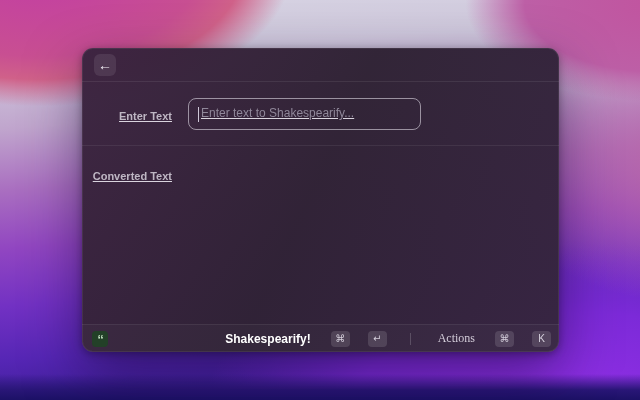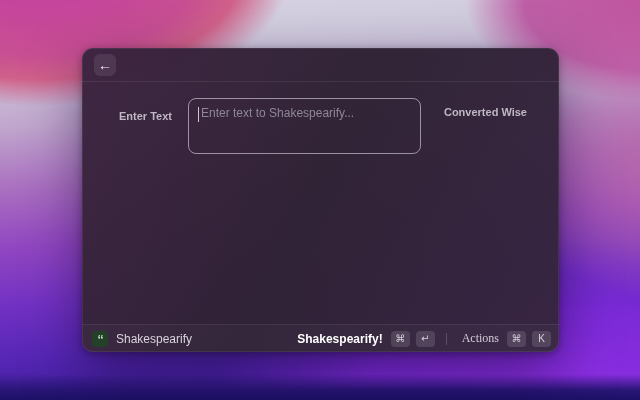--- a/index.html
+++ b/index.html
@@ -34,30 +34,30 @@
     height:34px; flex:0 0 34px; display:flex; align-items:center; padding:0 12px;
     border-bottom:1px solid rgba(255,255,255,0.08);
   }
   .back-btn {
     width:22px; height:22px; border-radius:6px;
     background:rgba(255,255,255,0.09);
     display:flex; align-items:center; justify-content:center;
     color:#f2eef5; font-size:14px; line-height:1; cursor:pointer;
   }
 
-  .win-body { flex:1 1 auto; display:flex; flex-direction:row; }
+  .win-body { flex:1 1 auto; display:flex; flex-direction:column;text-decoration:underline; }
 
   .form-row { display:flex; align-items:flex-start; padding:16px 16px 0 0; }
   .form-label {
     flex:0 0 106px; text-align:right; padding-right:16px;
     font-size:11px; font-weight:bold; color:#bfb7c4; line-height:14px; margin-top:11px;
   }
   .text-input-wrap { position:relative; }
   .text-input {
-    width:233px; height:56px; resize:none; display:block;
+    width:233px; height:32px; resize:none; display:block;
     background:transparent; border:1px solid rgba(240,237,245,0.55); border-radius:8px;
     padding:7px 10px 7px 12px; font-family:inherit;
     font-size:12px; color:#e8e4ec; outline:none;
   }
   .text-input::placeholder { color:#8f8799; opacity:1; }
   .caret {
     position:absolute; left:10px; top:9px; width:1px; height:15px;
     background:#cfc8d8; pointer-events:none;
   }
 
@@ -75,21 +75,21 @@
     display:flex; align-items:center; padding:0 8px 0 10px;
   }
   .footer-left { display:flex; align-items:center; gap:8px; }
   .app-icon {
     width:16px; height:16px; border-radius:4px; background:#234028;
     display:flex; align-items:flex-end; justify-content:center; overflow:hidden;
   }
   .app-icon span { color:#cdeacc; font-size:17px; line-height:10px; letter-spacing:-1px; }
   .app-title { font-size:12px; color:#d9d4de; }
 
-  .footer-right { margin-left:auto; display:flex; align-items:center; gap:6px; }
+  .footer-right { margin-left:auto; display:flex; align-items:center; gap:18px; }
   .action-label { font-size:12px; font-weight:bold; color:#ffffff; margin-right:2px; }
   .actions-label { font-size:12px; color:#d2cbd8; margin:0 2px 0 4px;font-family:Liberation Serif, serif; }
   .key-badge {
     min-width:19px; height:16px; padding:0 4px; border-radius:4px;
     background:rgba(255,255,255,0.13); color:#d5cfdc;
     display:flex; align-items:center; justify-content:center;
     font-size:10px; line-height:1; cursor:pointer;
   }
   .footer-divider { width:1px; height:12px; background:rgba(255,255,255,0.18); margin:0 5px; }
 </style>
@@ -112,31 +112,30 @@
       <div class="form-label">Enter Text</div>
       <div class="text-input-wrap">
         <textarea class="text-input" placeholder="Enter text to Shakespearify..." style=""></textarea>
         <div class="caret"></div>
       </div>
     </div>
 
     <div class="section-divider"></div>
 
     <div class="converted-row">
-      <div class="form-label">Converted Wise</div>
+      <div class="form-label">Converted Text</div>
     </div>
 
   </div>
 
   <div class="win-footer">
     <div class="footer-left">
       <div class="app-icon">
         <span>“</span>
       </div>
-      <div class="app-title">Shakespearify</div>
     </div>
 
     <div class="footer-right">
       <span class="action-label">Shakespearify!</span>
       <span class="key-badge">⌘</span>
       <span class="key-badge">↵</span>
       <span class="footer-divider"></span>
       <span class="actions-label">Actions</span>
       <span class="key-badge">⌘</span>
       <span class="key-badge">K</span>

